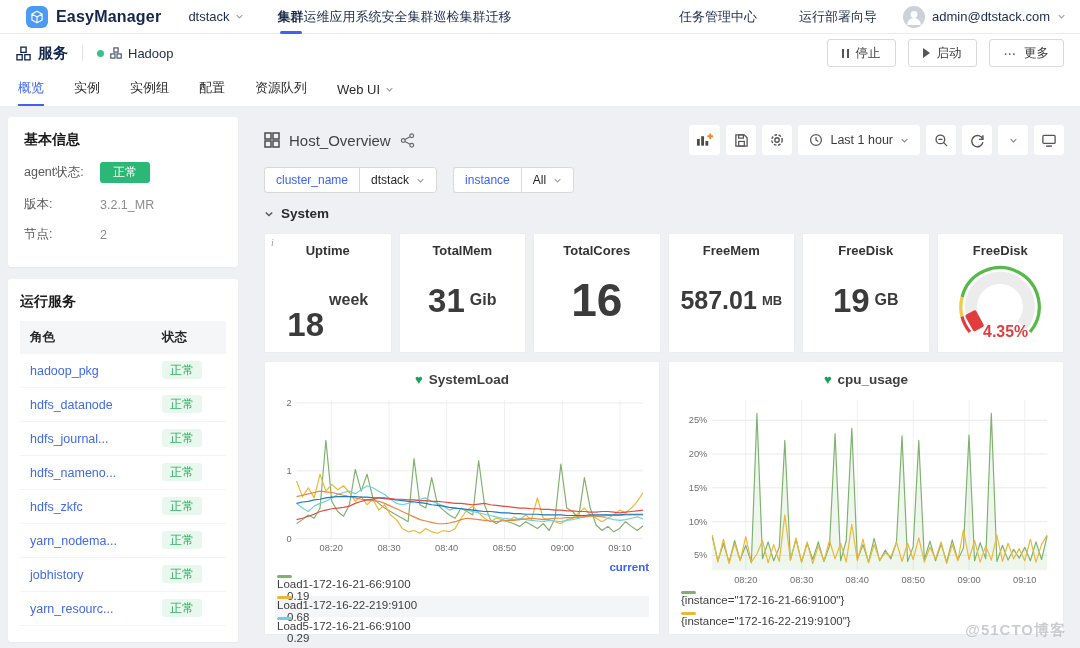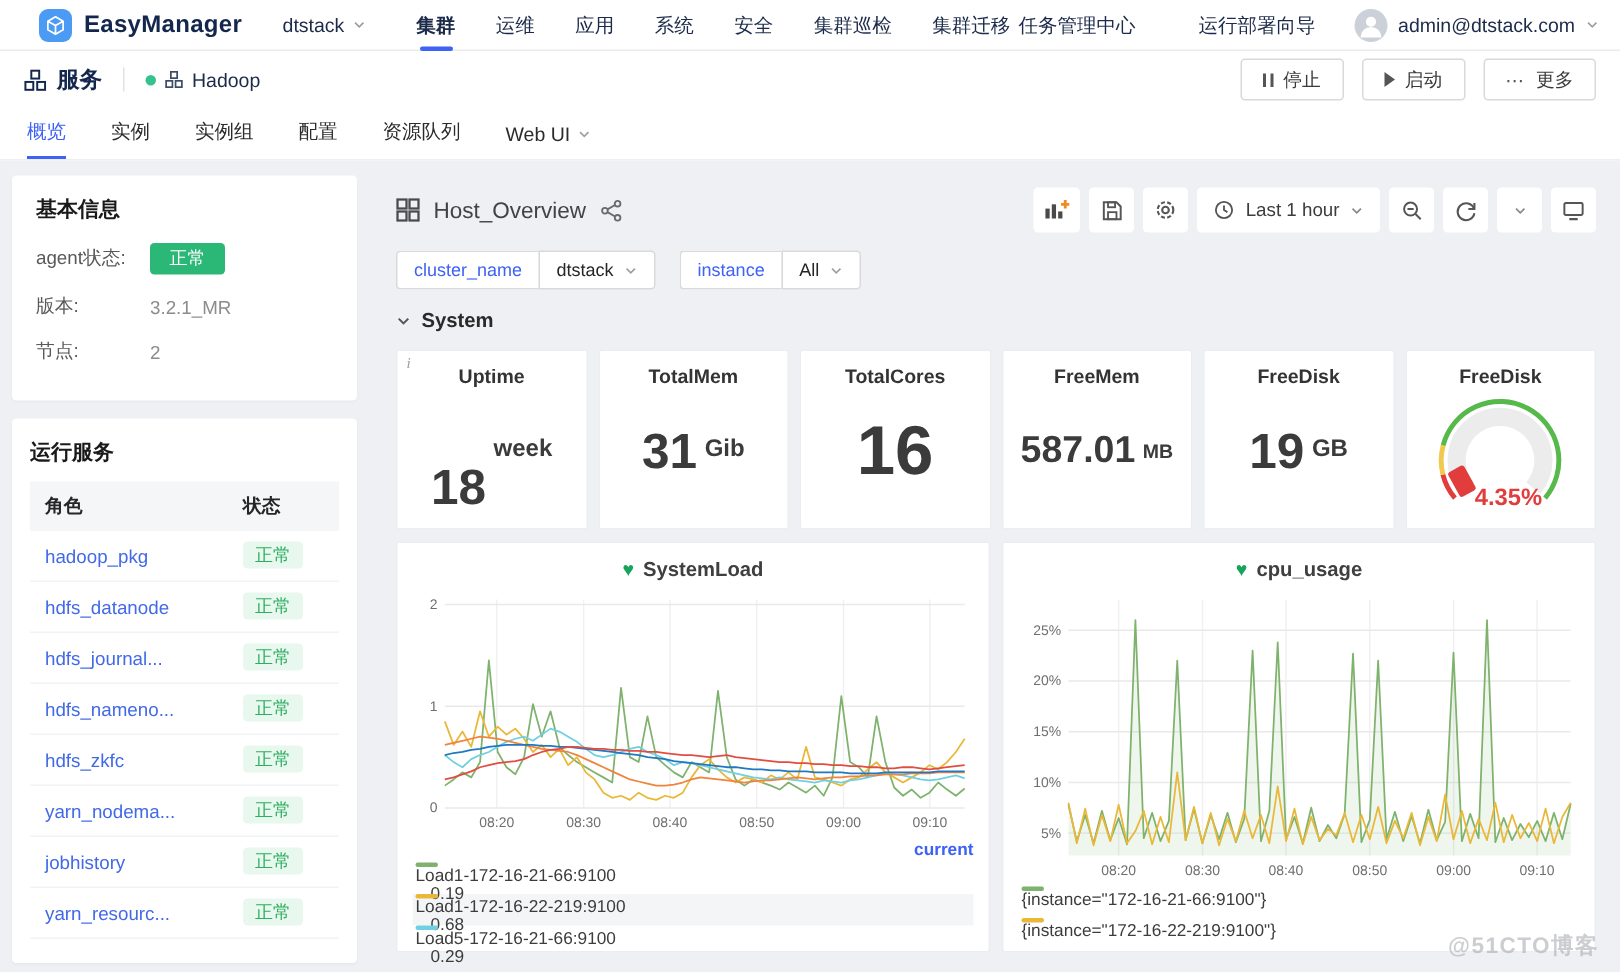--- a/index.html
+++ b/index.html
@@ -7,21 +7,21 @@
   .app{width:1080px;height:648px;position:relative;overflow:hidden;
        font-family:"Liberation Sans","DejaVu Sans",sans-serif;background:#eef0f4;}
 
   
   .topnav{height:34px;background:#fff;display:flex;align-items:center;padding:0 14px;
           border-bottom:1px solid #e9ebf0;position:relative;z-index:5;}
   .brand{display:flex;align-items:center;gap:8px;margin-right:27px;padding-left:12px;}
   .logo{width:22px;height:22px;border-radius:6px;background:#4b9bf5;display:flex;align-items:center;justify-content:center;}
   .brand-name{font-size:16px;font-weight:bold;color:#13264d;letter-spacing:.2px;}
   .cluster-switch{display:flex;align-items:center;gap:5px;font-size:13px;color:#1c2b4a;margin-right:34px;cursor:pointer;}
-  .nav-items{display:flex;align-items:center;gap:27px;font-size:13px;color:#1c2b4a;}
+  .nav-items{display:flex;align-items:center;font-size:13px;color:#1c2b4a;}
   .nav-item{cursor:pointer;position:relative;padding:8px 0;}
   .nav-item.active{font-weight:bold;}
   .nav-item.active::after{content:'';position:absolute;left:2px;right:2px;bottom:0;height:3px;background:#3d62f5;border-radius:2px;}
   .topnav-right{margin-left:auto;display:flex;align-items:center;gap:26px;font-size:13px;color:#1c2b4a;}
   .user{display:flex;align-items:center;gap:7px;}
   .avatar{width:22px;height:22px;border-radius:50%;background:#ccd1d9;display:flex;align-items:center;justify-content:center;overflow:hidden;}
 
   
   .servicebar{background:#fff;padding:0 16px;border-bottom:1px solid #eceef2;}
   .sb-row1{height:38px;display:flex;align-items:center;}

